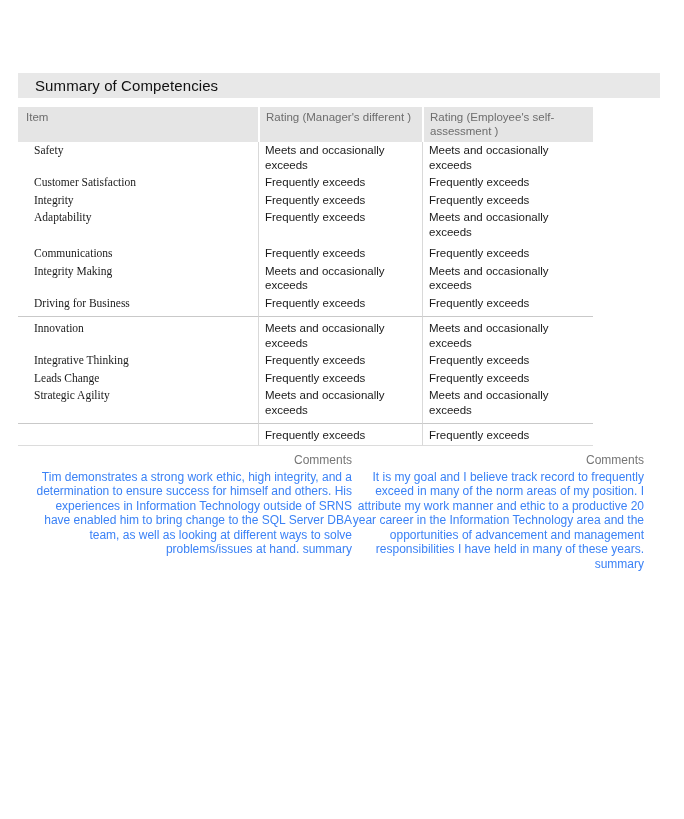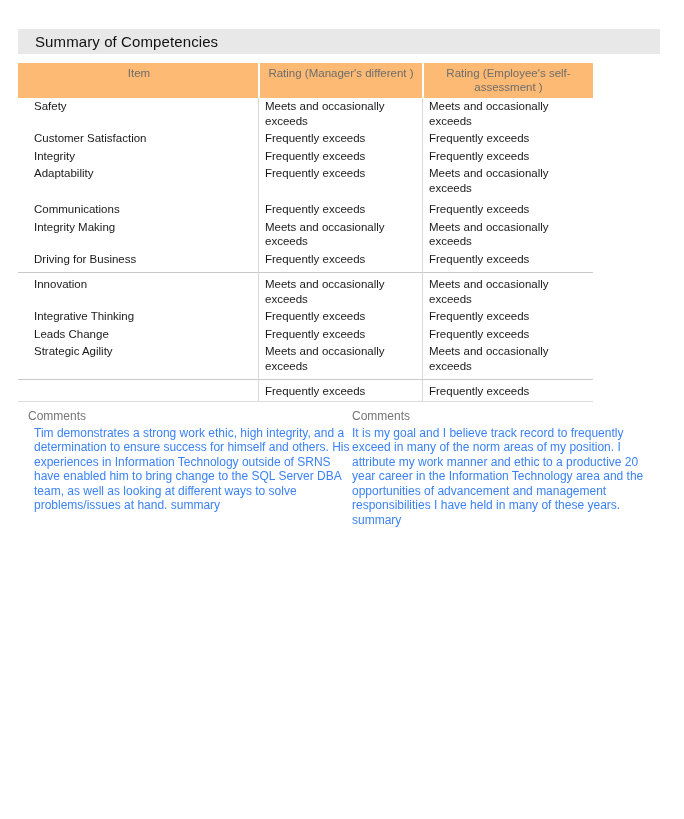--- a/index.html
+++ b/index.html
@@ -3,21 +3,21 @@
 <meta charset="utf-8">
 <style>
   * { margin: 0; padding: 0; box-sizing: border-box; }
   html, body { background: #ffffff; }
   body {
     width: 684px; height: 819px;
     font-family: "Liberation Sans", "DejaVu Sans", sans-serif;
     color: #1a1a1a;
     overflow: hidden;
   }
-  .page { padding: 29px 0 0 18px; }
+  .page { padding: 29px 0 0 18px; margin-top: 44px; }
 
   .title-bar {
     width: 642px; height: 25px;
     background: #e8e8e8;
     display: flex; align-items: center;
     padding-left: 17px;
     margin-bottom: 9px;
   }
   .title-bar h1 {
     font-size: 15px; font-weight: 400; color: #111111;
@@ -28,50 +28,51 @@
     width: 575px;
     border-collapse: separate; border-spacing: 0;
     table-layout: fixed;
     font-size: 11.5px;
   }
   table.comp col.c1 { width: 240px; }
   table.comp col.c2 { width: 164px; }
   table.comp col.c3 { width: 171px; }
 
   table.comp th {
-    background: #fdba74;
+    background: #e5e5e5;
     color: #6d6d6d;
     font-weight: 400;
-    text-align: center;
+    text-align: left;
     vertical-align: top;
     font-size: 11.5px;
     line-height: 13.5px;
     padding: 4px 6px 4px 6px;
   }
   table.comp th.c1h { padding-left: 8px; }
   table.comp th + th { border-left: 2px solid #ffffff; }
 
   table.comp td {
     vertical-align: top;
     color: #1a1a1a;
     line-height: 14.5px;
     padding: 1px 6px 2px 6px;
   }
-  table.comp td.item { padding-left: 16px; }
+  table.comp td.item { padding-left: 16px; font-family: Liberation Serif, serif; }
   table.comp td + td { border-left: 1px solid #d9d9d9; }
 
   tr.group-start td { border-top: 1px solid #c9c9c9; padding-top: 4px; }
   tr.group-end td { padding-bottom: 6px; }
   tr.last-row td { border-bottom: 1px solid #dcdcdc; }
 
   .comments {
     display: flex;
     margin-top: 7px;
     padding-left: 10px;
     font-size: 12px;
+    text-align: right;
   }
   .comment-col { width: 324px; }
   .comment-col.right { width: 292px; margin-left: 0; }
   .comment-label {
     color: #757575;
     font-size: 12px;
     margin-bottom: 3px;
   }
   .comment-col.left .comment-text { margin-left: 6px; width: 318px; }
   .comment-text {

